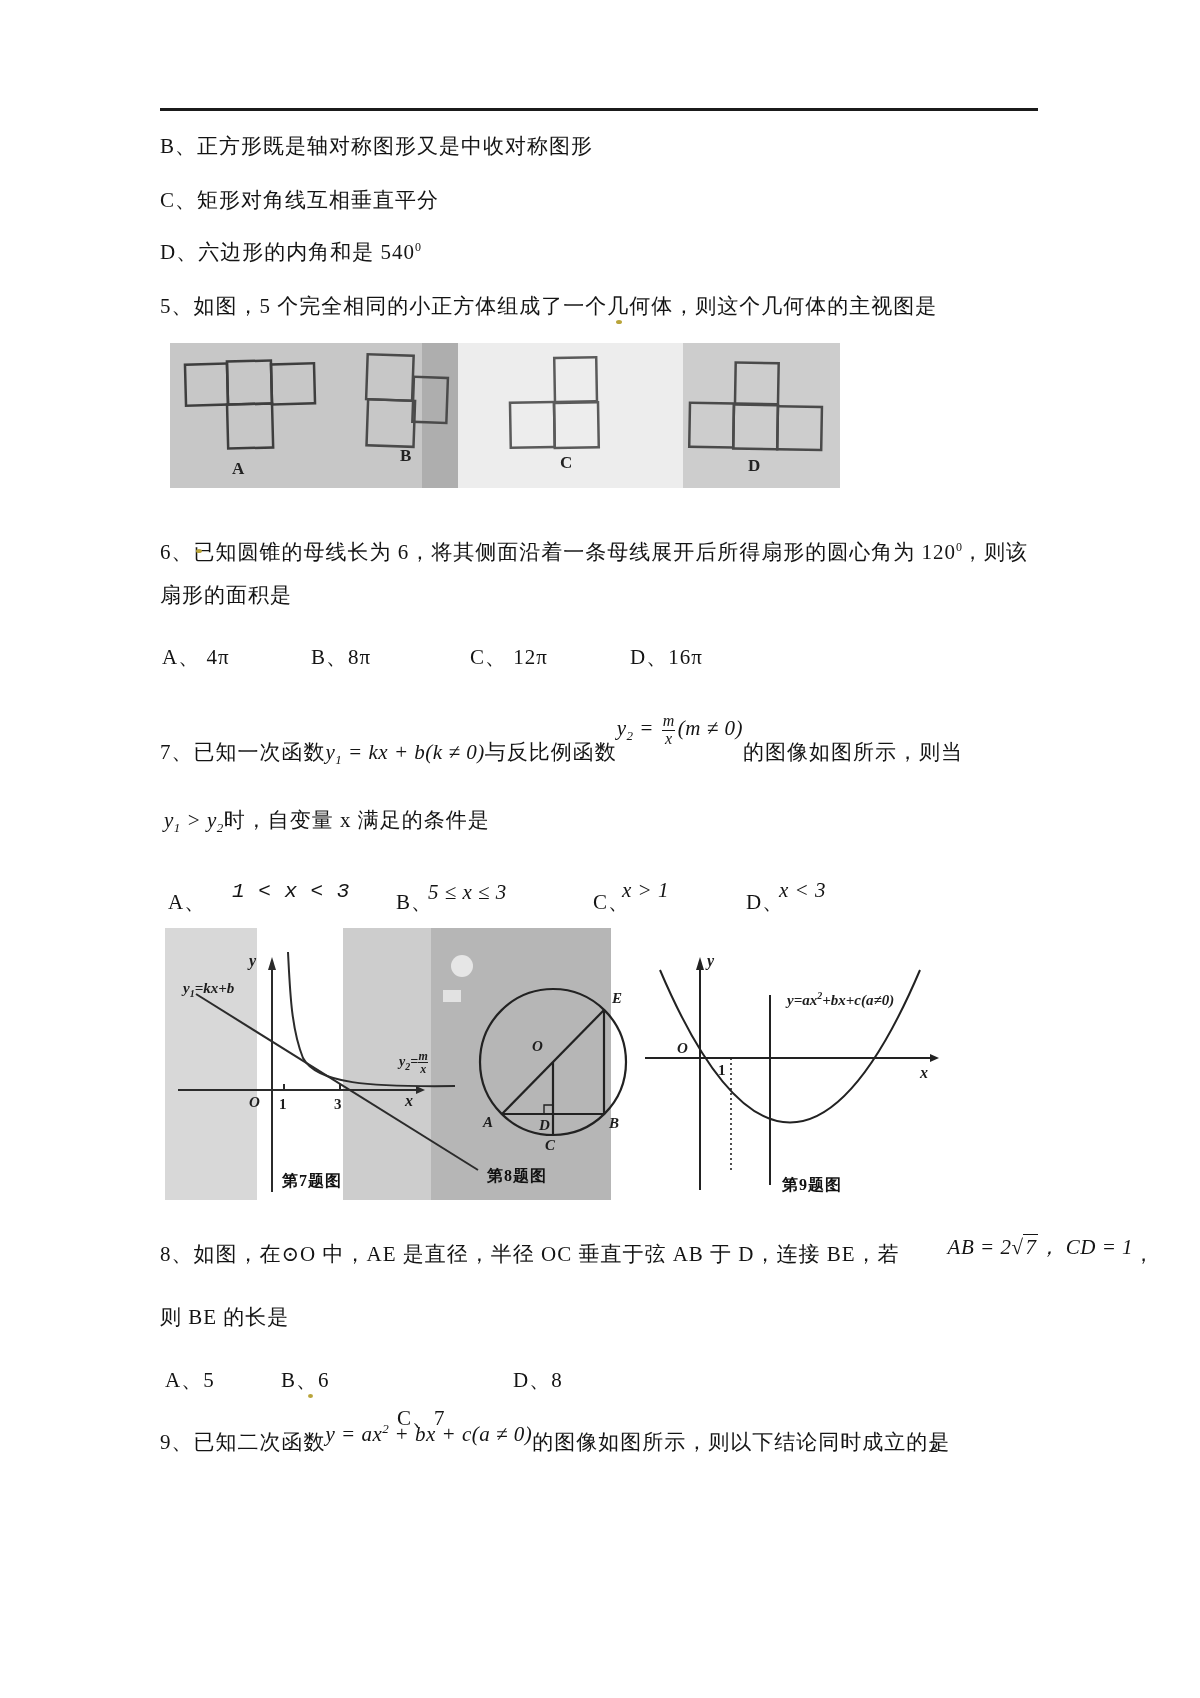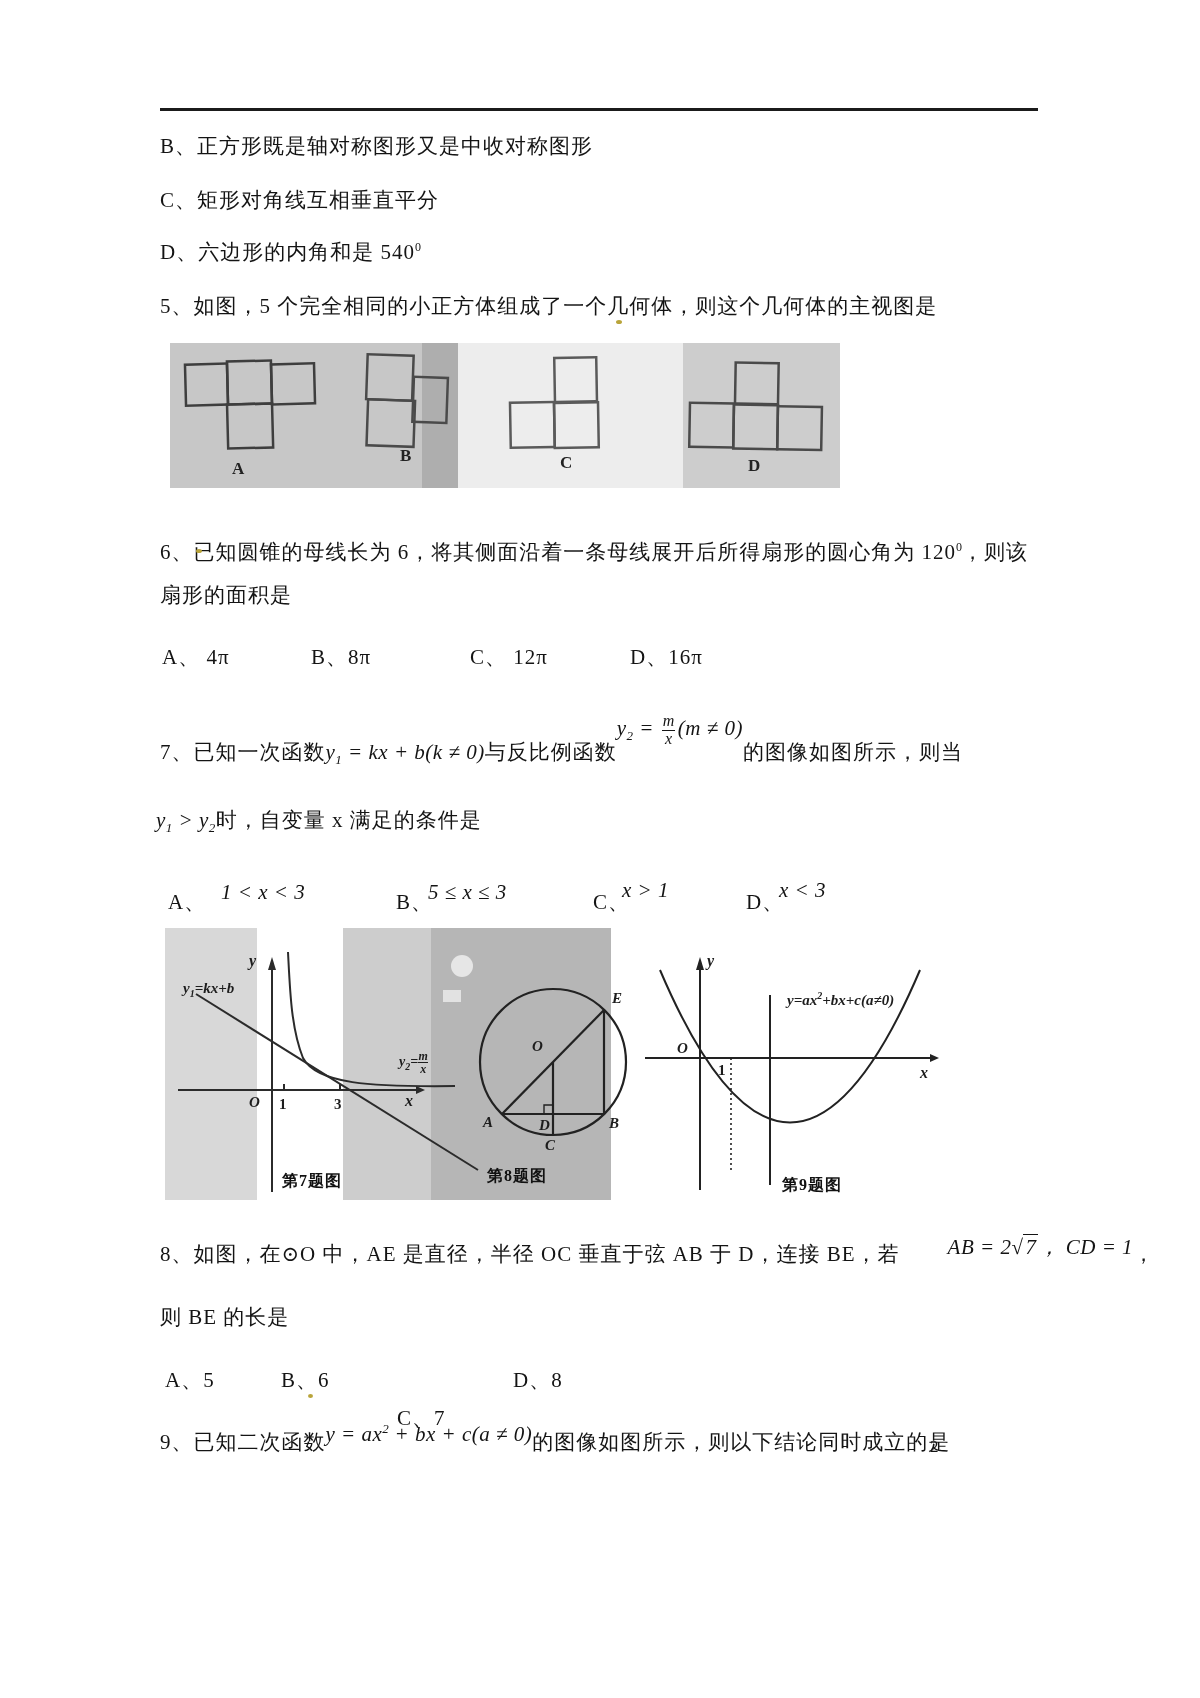--- a/index.html
+++ b/index.html
@@ -102,26 +102,26 @@
 <div class="abs t" style="left:470px;top:643px;"><span>C、 12π</span></div>
 <div class="abs t" style="left:630px;top:643px;"><span>D、16π</span></div>
 
 <div class="abs t" style="left:160px;top:737px;">
   <span>7、已知一次函数</span><span class="fml"><span>y</span><sub>1</sub><span> = kx + b(k ≠ 0)</span></span><span>与反比例函数</span><span class="fml raised" style="top:-24px;"><span>y</span><sub>2</sub><span> = </span><span class="frac">
         <span class="num">m</span>
         <span class="den">x</span>
       </span><span>(m ≠ 0)</span></span><span>的图像如图所示，则当</span>
 </div>
 
-<div class="abs t" style="left:156px;top:806px;">
+<div class="abs t" style="left:164px;top:806px;">
   <span class="fml"><span>y</span><sub>1</sub><span> &gt; </span><span>y</span><sub>2</sub></span><span>时，自变量 x 满足的条件是</span>
 </div>
 
 <div class="abs t" style="left:168px;top:888px;"><span>A、</span></div>
-<div class="abs fml" style="left:221px;top:880px;"><span>1 &lt; x &lt; 3</span></div>
+<div class="abs fml" style="left:232px;top:880px;font-family:Liberation Mono, monospace;"><span>1 &lt; x &lt; 3</span></div>
 <div class="abs t" style="left:396px;top:888px;"><span>B、</span></div>
 <div class="abs fml" style="left:428px;top:880px;"><span>5 ≤ x ≤ 3</span></div>
 <div class="abs t" style="left:593px;top:888px;"><span>C、</span></div>
 <div class="abs fml" style="left:622px;top:878px;text-align:right;"><span>x &gt; 1</span></div>
 <div class="abs t" style="left:746px;top:888px;"><span>D、</span></div>
 <div class="abs fml" style="left:779px;top:878px;"><span>x &lt; 3</span></div>
 
 <div class="fig" style="left:165px;top:928px;width:775px;height:272px;">
   <svg width="775" height="272" viewBox="0 0 775 272">
     <rect x="0" y="0" width="92" height="272" fill="#d8d8d8"></rect>

